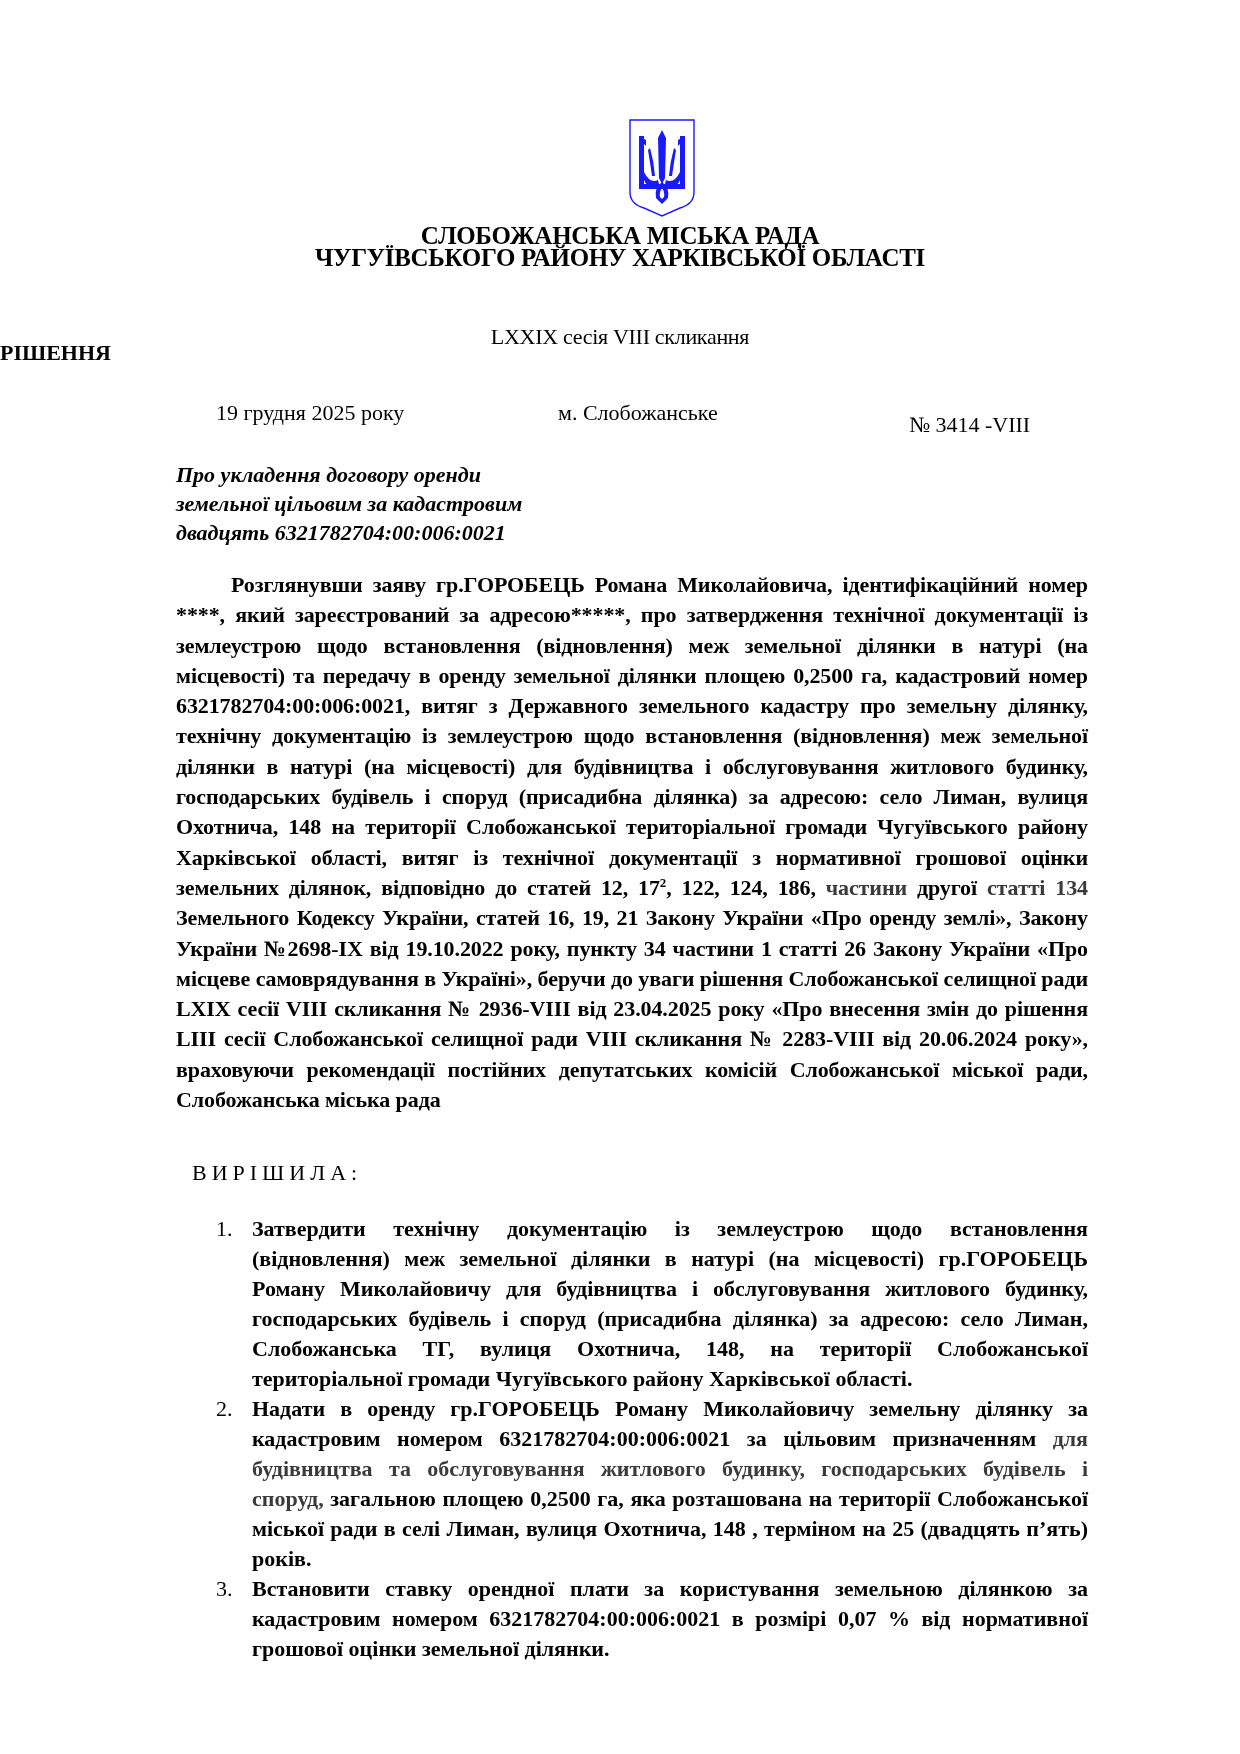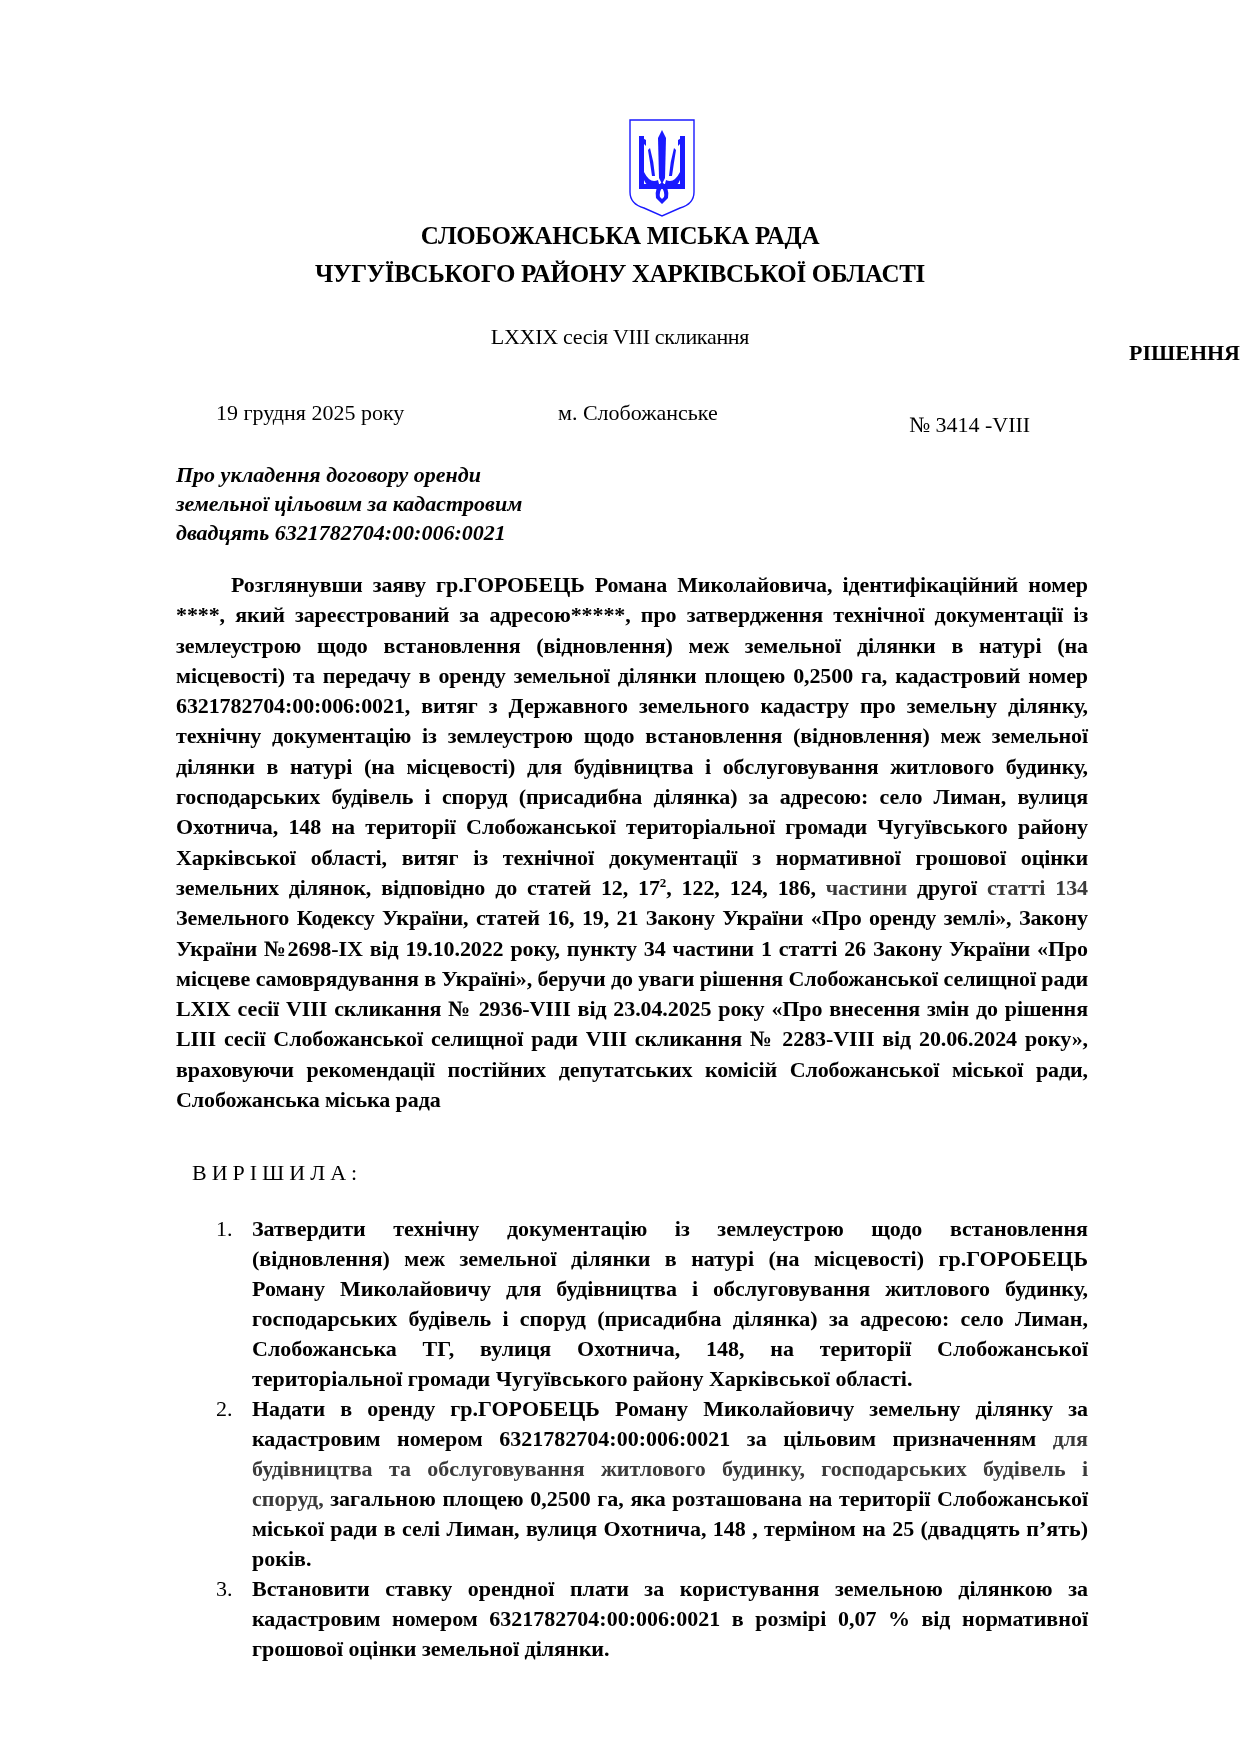--- a/index.html
+++ b/index.html
@@ -10,24 +10,24 @@
   }
   .page { position: absolute; left: 0; top: 0; width: 1240px; height: 1754px; padding-left: 8px; }
 
   .emblem { position: absolute; left: 628px; top: 118px; width: 68px; height: 100px; }
 
   .head-line {
     position: absolute; left: 0; width: 1240px; text-align: center;
     font-weight: bold; font-size: 25px; letter-spacing: -0.3px;
   }
   .head1 { top: 222px; }
-  .head2 { top: 260px; }
+  .head2 { top: 244px; }
   .head3 { top: 282px; font-weight: normal; font-size: 22px; margin-top: 42px; }
   .decision-title {
-    position: absolute; top: 340px; left: 0; width: 1240px; text-align: right;
+    position: absolute; top: 340px; left: 0; width: 1240px; text-align: left;
     font-weight: bold; font-size: 22px;
   }
 
   .meta-row { position: absolute; top: 400px; font-size: 22px; }
   .meta-date { left: 216px; }
   .meta-place { left: 558px; }
   .meta-num { left: 909px; margin-top: 12px; }
 
   .subject {
     position: absolute; left: 176px; top: 460px; width: 460px;

